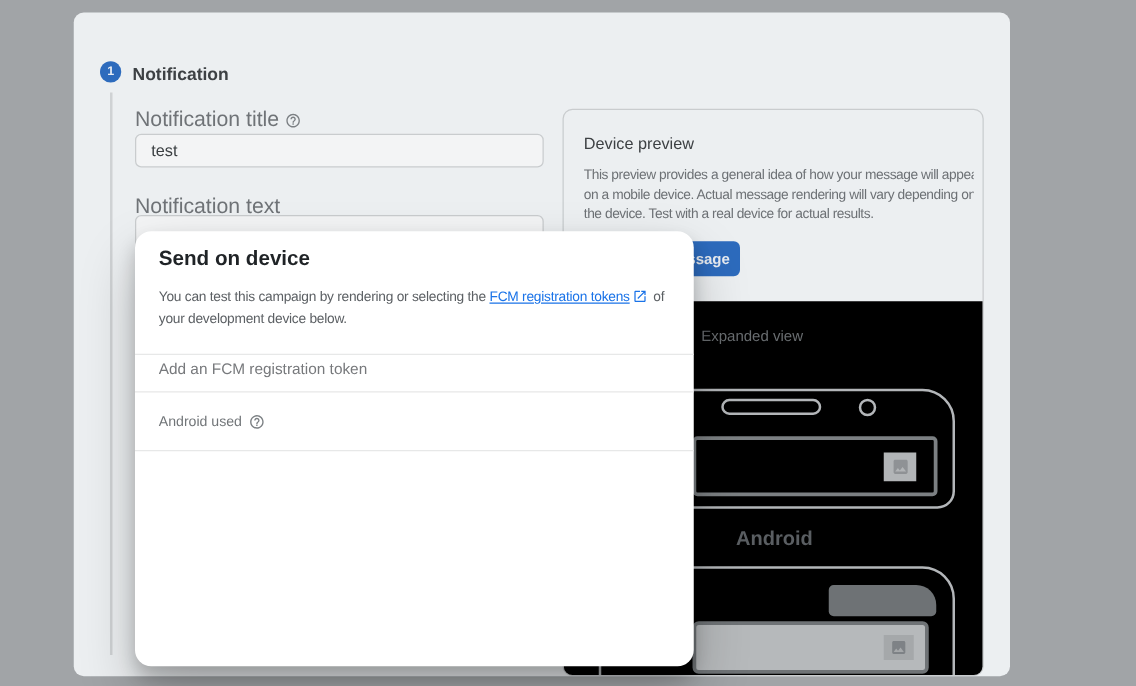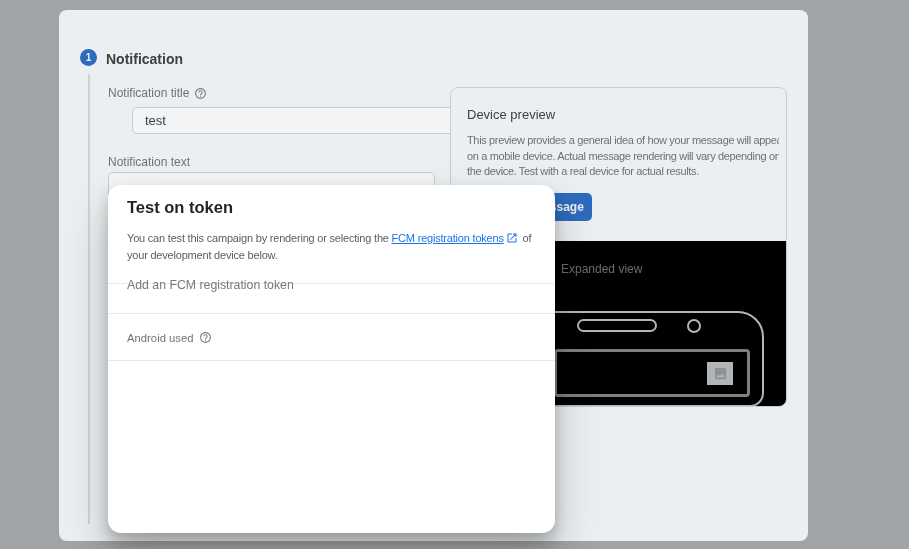--- a/index.html
+++ b/index.html
@@ -11,30 +11,30 @@
     position:absolute; left:59px; top:10px; width:749px; height:531px;
     background:#ecEEf0; background:#ecefF1; border-radius:8px; overflow:hidden;
   }
   .step-circle{
     position:absolute; left:21px; top:39px; width:17px; height:17px; border-radius:50%;
     background:#2d6bbd; color:#e8edf4; font-size:10px; font-weight:bold;
     display:flex; align-items:center; justify-content:center;
   }
   .step-title{ position:absolute; left:47px; top:41px; font-size:14px; font-weight:bold; color:#3d4144;}
   .stepper-line{ position:absolute; left:29px; top:64px; width:2px; height:450px; background:#cfd2d4;}
-  .field-label{ position:absolute; font-size:12px; color:#6f7377; display:flex; align-items:center; gap:5px;text-align:right;}
+  .field-label{ position:absolute; font-size:17px; color:#6f7377; display:flex; align-items:center; gap:5px;text-align:right;}
   .help-icon{ width:13px; height:13px; fill:#7c8084; flex:0 0 auto;}
   .bg-input{
     position:absolute; left:49px; width:327px; height:27px; background:#f3f4f5;
     border:1px solid #c9ccce; border-radius:5px; font-size:13px; color:#3c4043;
     padding:0 12px; font-family:"Liberation Sans", sans-serif; outline:none;
   }
   
   .preview-card{
-    position:absolute; left:391px; top:77px; width:337px; height:320px;
+    position:absolute; left:391px; top:77px; width:337px; height:454px;
     border:1px solid #c9ccce; border-radius:8px; overflow:hidden; background:#ecefF1;
   }
   .preview-title{ position:absolute; left:16px; top:19px; font-size:13px; color:#3d4144;}
   .preview-desc{ position:absolute; left:16px; top:45px; width:312px; font-size:11px;
     letter-spacing:-0.35px; color:#6d7175; line-height:15.5px; white-space:nowrap; overflow:hidden;}
   .send-test-btn{
     position:absolute; left:16px; top:105px; width:125px; height:28px; border:none;
     background:#2d6bbd; color:#e9edf2; font-size:12px; font-weight:bold; border-radius:5px;
     font-family:"Liberation Sans", sans-serif;
   }
@@ -63,21 +63,21 @@
     position:absolute; left:108px; top:185px; width:447px; height:348px; background:#ffffff;
     border-radius:13px; box-shadow:0 8px 14px rgba(0,0,0,.20), 0 22px 45px rgba(0,0,0,.22);
   }
   .modal-title{ position:absolute; left:19px; top:13px; font-size:16.5px; font-weight:bold; color:#1f2326;}
   .modal-intro{ position:absolute; left:19px; top:45px; width:414px; font-size:11px;
     letter-spacing:-0.2px; color:#5c6064; line-height:16.5px;}
   .modal-intro a{ color:#1a73e8; text-decoration:underline; white-space:nowrap; font-weight:normal; cursor:pointer;}
   .ext-icon{ width:12px; height:12px; fill:#1a73e8; vertical-align:-2px; margin:0 2px;}
   .divider{ position:absolute; left:0; width:447px; height:1px; background:#e7e8e8;}
   .token-input{
-    position:absolute; left:19px; top:85px; width:410px; height:29px; border:none; outline:none;
+    position:absolute; left:19px; top:95px; width:410px; height:29px; border:none; outline:none;
     font-size:12.3px; color:#3c4043; font-family:"Liberation Sans", sans-serif; background:transparent;
   }
   .token-input::placeholder{ color:#77797c; opacity:1;}
   .recently-used{ position:absolute; left:19px; top:146px; font-size:11.3px; color:#717578;
     display:flex; align-items:center; gap:5px;}
   .recently-used .help-icon{ fill:#7c8084;}
   .token-rows{ position:absolute; left:0; top:361px; width:447px;}
   .token-row{ height:32px; display:flex; align-items:center; padding:0 17px 0 18px;}
 </style>
 </head>
@@ -87,21 +87,21 @@
   <div class="step-circle">1</div>
   <div class="step-title">Notification</div>
   <div class="stepper-line"></div>
 
   <div class="field-label" style="left:49px; top:76px;">
     <span>Notification title</span>
     <svg class="help-icon" viewBox="0 0 24 24">
         <path d="M11 18h2v-2h-2v2zm1-16C6.48 2 2 6.48 2 12s4.48 10 10 10 10-4.48 10-10S17.52 2 12 2zm0 18c-4.41 0-8-3.59-8-8s3.59-8 8-8 8 3.59 8 8-3.59 8-8 8zm0-14c-2.21 0-4 1.79-4 4h2c0-1.1.9-2 2-2s2 .9 2 2c0 2-3 1.75-3 5h2c0-2.25 3-2.5 3-5 0-2.21-1.79-4-4-4z"></path>
       </svg>
   </div>
-  <input class="bg-input" style="top: 97px; margin-left: 24px;" value="test">
+  <input class="bg-input" style="top: 97px;" value="test">
 
   <div class="field-label" style="left:49px; top:145px;">
     <span>Notification text</span>
   </div>
   <input class="bg-input" style="top: 162px; height: 40px;">
 
   <div class="preview-card">
     <div class="preview-title">Device preview</div>
     <div class="preview-desc">
       <div>This preview provides a general idea of how your message will appear</div>
@@ -135,21 +135,21 @@
                 <path d="M21 19V5c0-1.1-.9-2-2-2H5c-1.1 0-2 .9-2 2v14c0 1.1.9 2 2 2h14c1.1 0 2-.9 2-2zM8.5 13.5l2.5 3.01L14.5 12l4.5 6H5l3.5-4.5z"></path>
               </svg>
           </div>
         </div>
       </div>
     </div>
   </div>
 </div>
 
 <div class="modal">
-  <div class="modal-title">Test on token</div>
+  <div class="modal-title">Send on device</div>
 
   <div class="modal-intro"><span>You can test this campaign by rendering or selecting the </span><a>FCM registration tokens</a><svg class="ext-icon" viewBox="0 0 24 24">
         <path d="M19 19H5V5h7V3H5c-1.11 0-2 .9-2 2v14c0 1.1.89 2 2 2h14c1.1 0 2-.9 2-2v-7h-2v7zM14 3v2h3.59l-9.83 9.83 1.41 1.41L19 6.41V10h2V3h-7z"></path>
       </svg><span> of your development device below.</span></div>
 
   <div class="divider" style="top:98px;"></div>
   <input class="token-input" placeholder="Add an FCM registration token" style="">
   <div class="divider" style="top:128px;"></div>
 
   <div class="recently-used">

